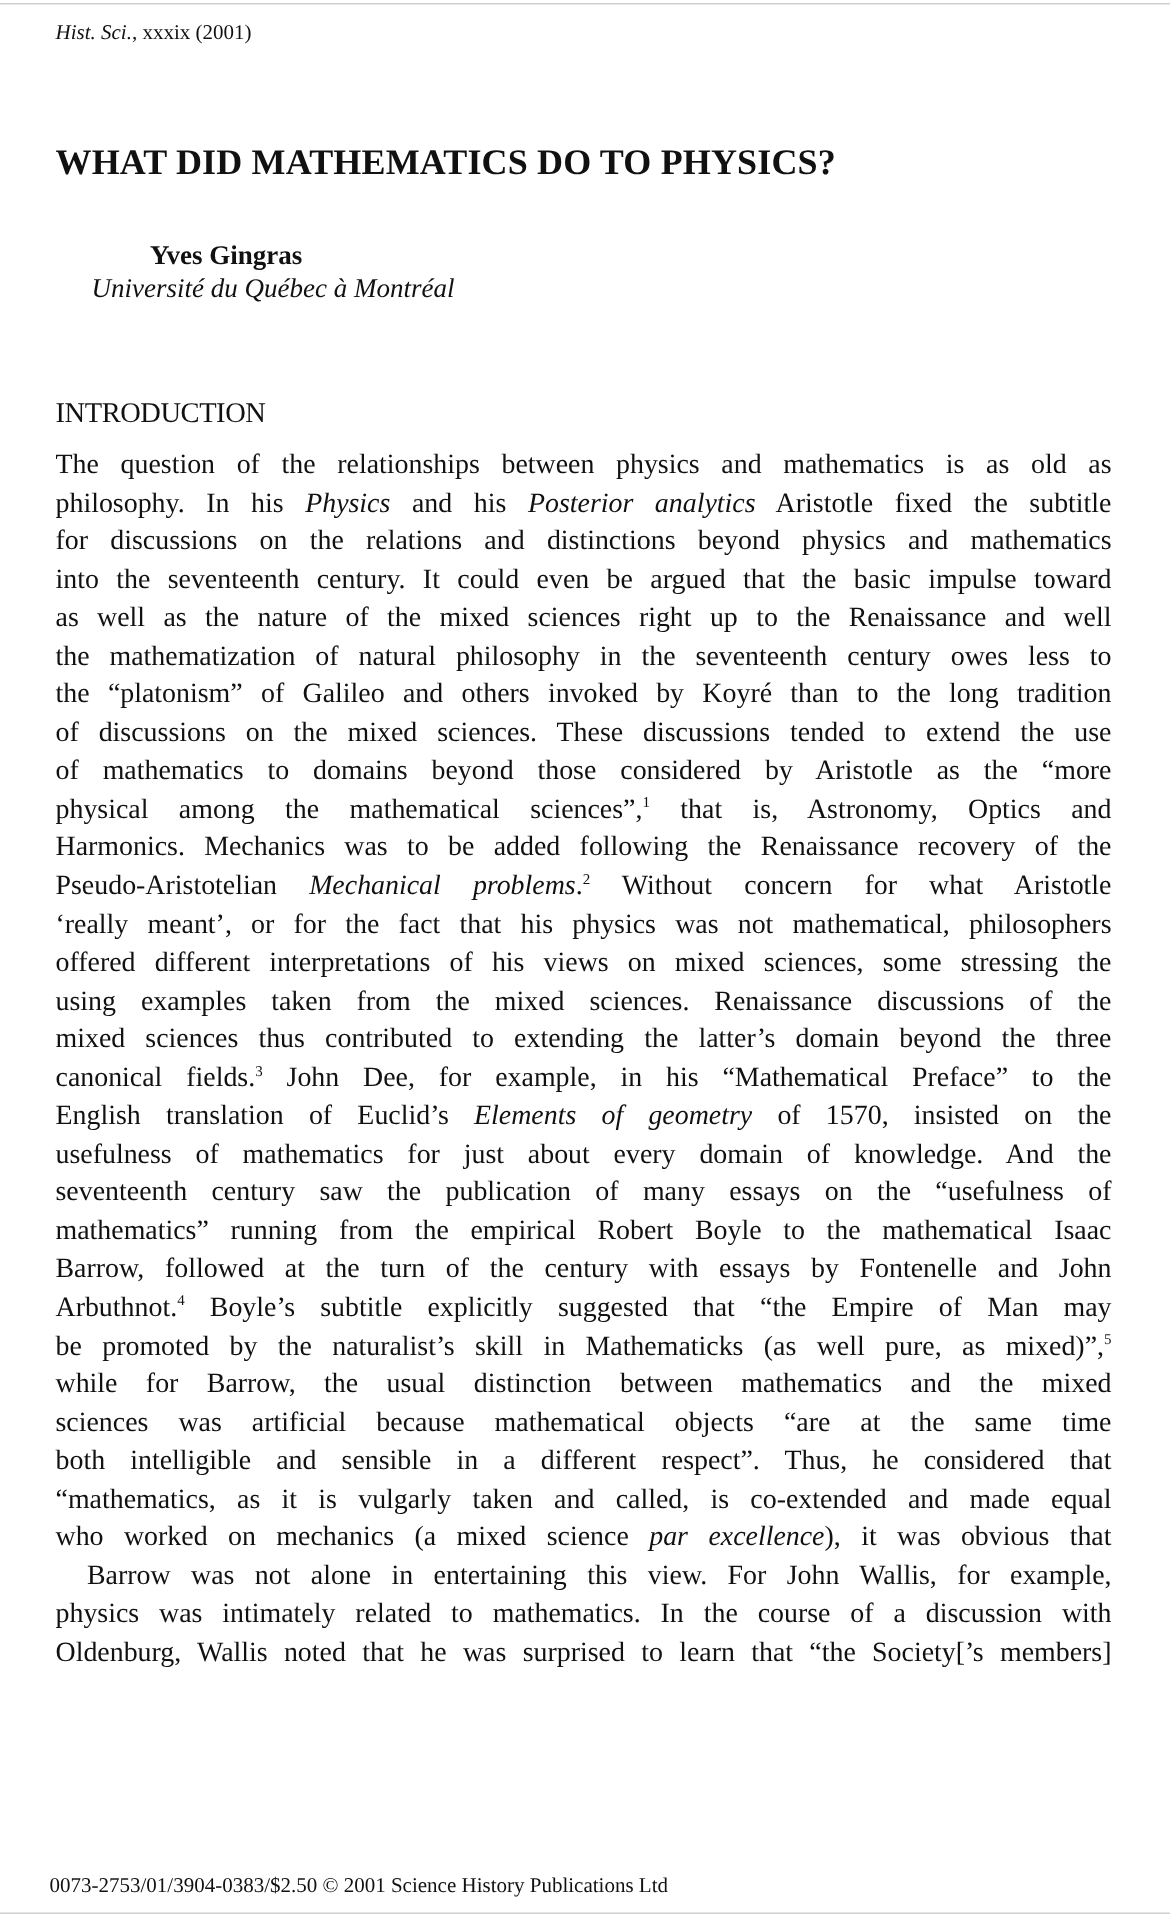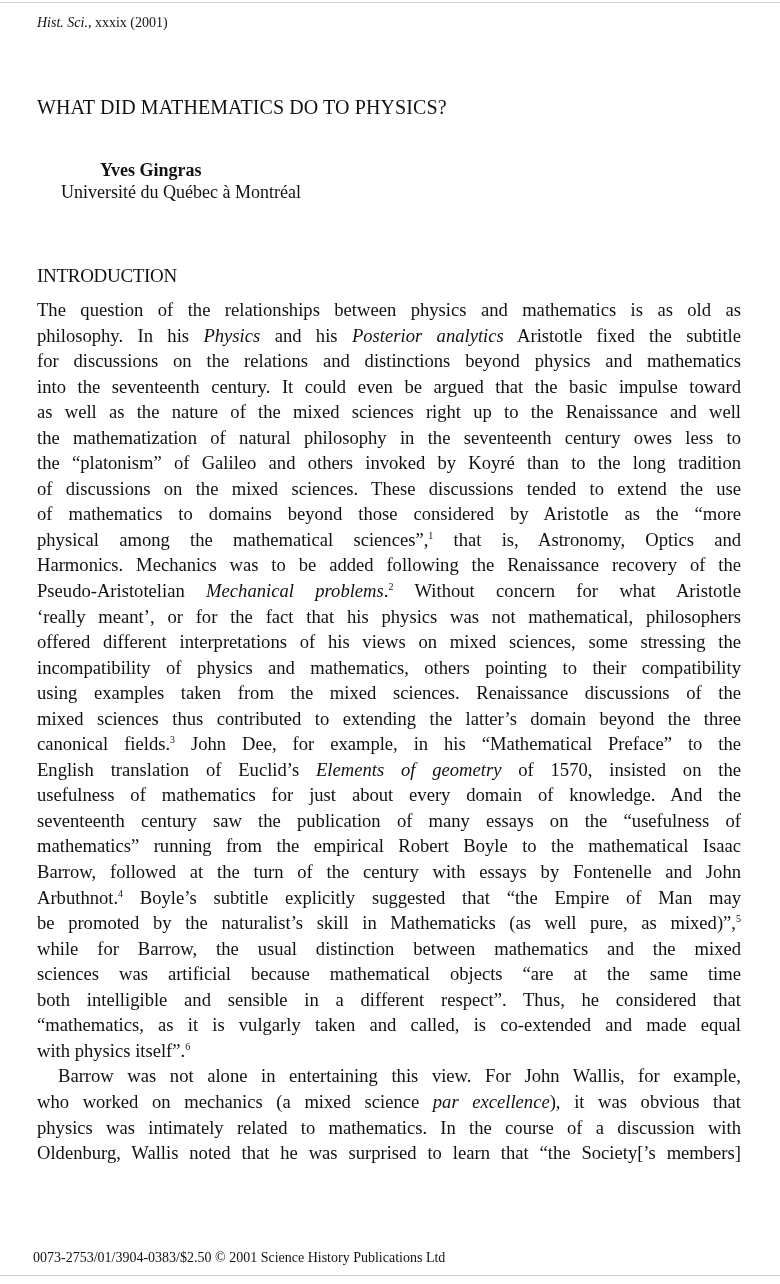--- a/index.html
+++ b/index.html
@@ -2,23 +2,23 @@
 <html><head>
 <meta charset="utf-8">
 <style>
   html, body { margin: 0; padding: 0; background: #ffffff; }
   body { width: 780px; height: 1284px; position: relative; overflow: hidden;
          font-family: "Liberation Serif", "DejaVu Serif", serif; color: #111; }
   .topline { position: absolute; left: 0; top: 2px; width: 780px; height: 1px; background: #cfcfcf; }
   .botline { position: absolute; left: 0; top: 1275px; width: 780px; height: 1px; background: #cfcfcf; }
   .journal { position: absolute; left: 37px; top: 15px; font-size: 14px; }
   .journal i { font-style: italic; }
-  .title { position: absolute; left: 37px; top: 96px; font-size: 20px; font-weight: normal; letter-spacing: 0.1px; }
+  .title { position: absolute; left: 37px; top: 96px; font-size: 24px; font-weight: bold; letter-spacing: 0.1px; }
   .author { position: absolute; left: 61px; top: 160px; font-size: 18px; font-weight: bold; margin-left: 39px; }
-  .affil { position: absolute; left: 61px; top: 182px; font-size: 18px; }
+  .affil { position: absolute; left: 61px; top: 182px; font-size: 18px; font-style: italic; }
   .section { position: absolute; left: 37px; top: 265px; font-size: 19px; letter-spacing: -0.3px; }
   .body { position: absolute; left: 37px; top: 297px; width: 704px; font-size: 18.6px; line-height: 25.55px; text-align: justify; }
   .line { display: block; text-align: justify; text-align-last: justify; white-space: nowrap; height: 25.55px; }
   .line.last { text-align-last: left; }
   .line.indent { padding-left: 21px; }
   sup { font-size: 10px; vertical-align: 7px; line-height: 0; }
   .footer { position: absolute; left: 33px; top: 1250px; font-size: 14px; }
 </style>
 </head>
 <body>
@@ -40,37 +40,35 @@
   <span class="line"><span>as well as the nature of the mixed sciences right up to the Renaissance and well</span></span>
   <span class="line"><span>the mathematization of natural philosophy in the seventeenth century owes less to</span></span>
   <span class="line"><span>the “platonism” of Galileo and others invoked by Koyré than to the long tradition</span></span>
   <span class="line"><span>of discussions on the mixed sciences. These discussions tended to extend the use</span></span>
   <span class="line"><span>of mathematics to domains beyond those considered by Aristotle as the “more</span></span>
   <span class="line"><span>physical among the mathematical sciences”,</span><sup>1</sup><span> that is, Astronomy, Optics and</span></span>
   <span class="line"><span>Harmonics. Mechanics was to be added following the Renaissance recovery of the</span></span>
   <span class="line"><span>Pseudo-Aristotelian </span><i>Mechanical problems</i><span>.</span><sup>2</sup><span> Without concern for what Aristotle</span></span>
   <span class="line"><span>‘really meant’, or for the fact that his physics was not mathematical, philosophers</span></span>
   <span class="line"><span>offered different interpretations of his views on mixed sciences, some stressing the</span></span>
-  <span class="line"><span>incompatibility of physics and mathematics, others pointing to their compatibility</span></span>
   <span class="line"><span>using examples taken from the mixed sciences. Renaissance discussions of the</span></span>
   <span class="line"><span>mixed sciences thus contributed to extending the latter’s domain beyond the three</span></span>
   <span class="line"><span>canonical fields.</span><sup>3</sup><span> John Dee, for example, in his “Mathematical Preface” to the</span></span>
   <span class="line"><span>English translation of Euclid’s </span><i>Elements of geometry</i><span> of 1570, insisted on the</span></span>
   <span class="line"><span>usefulness of mathematics for just about every domain of knowledge. And the</span></span>
   <span class="line"><span>seventeenth century saw the publication of many essays on the “usefulness of</span></span>
   <span class="line"><span>mathematics” running from the empirical Robert Boyle to the mathematical Isaac</span></span>
   <span class="line"><span>Barrow, followed at the turn of the century with essays by Fontenelle and John</span></span>
   <span class="line"><span>Arbuthnot.</span><sup>4</sup><span> Boyle’s subtitle explicitly suggested that “the Empire of Man may</span></span>
   <span class="line"><span>be promoted by the naturalist’s skill in Mathematicks (as well pure, as mixed)”,</span><sup>5</sup></span>
   <span class="line"><span>while for Barrow, the usual distinction between mathematics and the mixed</span></span>
   <span class="line"><span>sciences was artificial because mathematical objects “are at the same time</span></span>
   <span class="line"><span>both intelligible and sensible in a different respect”. Thus, he considered that</span></span>
   <span class="line"><span>“mathematics, as it is vulgarly taken and called, is co-extended and made equal</span></span>
-  <span class="line last"><span>with physics itself”.</span><sup>6</sup></span>
+  <span class="line"><span>who worked on mechanics (a mixed science </span><i>par excellence</i><span>), it was obvious that</span></span>
   <span class="line indent"><span>Barrow was not alone in entertaining this view. For John Wallis, for example,</span></span>
-  <span class="line"><span>who worked on mechanics (a mixed science </span><i>par excellence</i><span>), it was obvious that</span></span>
   <span class="line"><span>physics was intimately related to mathematics. In the course of a discussion with</span></span>
   <span class="line"><span>Oldenburg, Wallis noted that he was surprised to learn that “the Society[’s members]</span></span>
 </div>
 
 <div class="footer">0073-2753/01/3904-0383/$2.50 © 2001 Science History Publications Ltd</div>
 
 <div class="botline"></div>
 
 </body></html>

